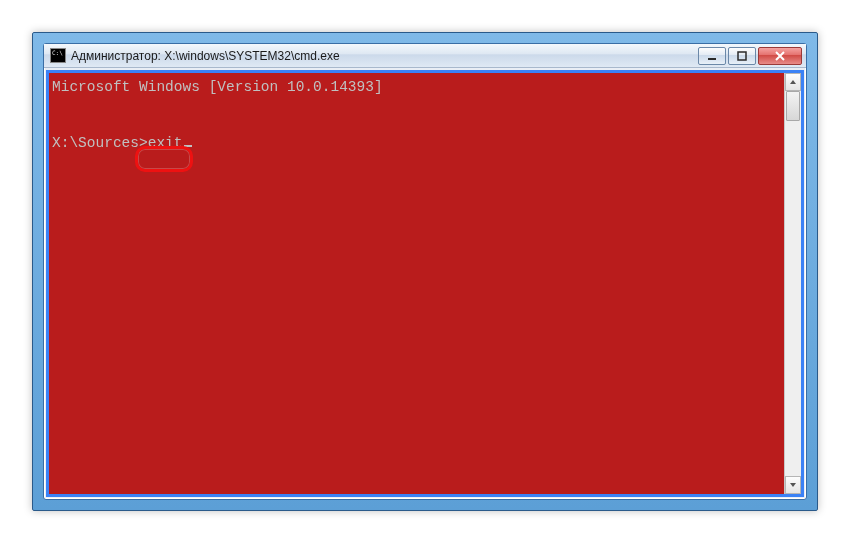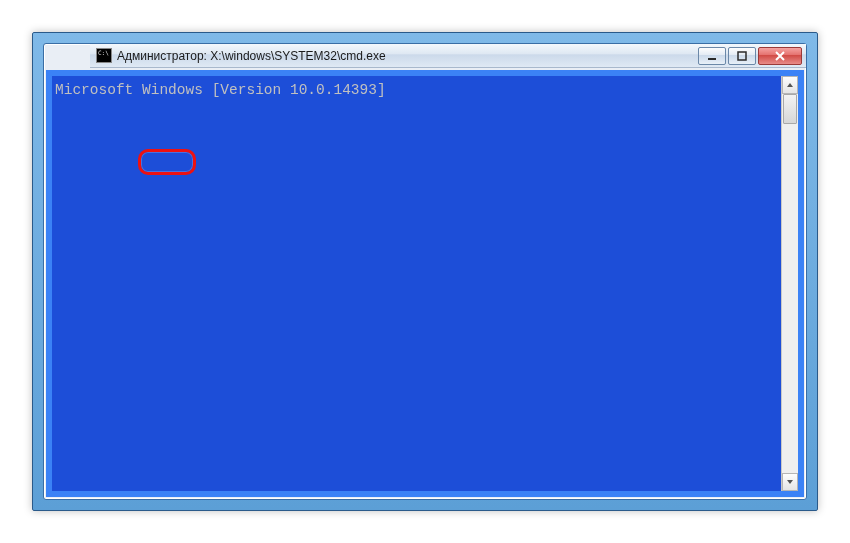--- a/index.html
+++ b/index.html
@@ -39,21 +39,20 @@
   .titlebar {
     height: 23px;
     background: linear-gradient(#f4f8fc, #dde7f2 45%, #cbd9ea 46%, #dfe9f4);
     border-bottom: 1px solid #a8b8cc;
     display: flex;
     align-items: center;
     padding: 0 4px 0 6px;
     font-size: 12px;
     color: #1a1a1a;
     position: relative;
-    margin-left: 46px;
   }
   .titlebar .icon {
     width: 14px;
     height: 13px;
     background: #000;
     border: 1px solid #888;
     margin-right: 5px;
     position: relative;
     flex-shrink: 0;
   }
@@ -90,25 +89,25 @@
     cursor: default;
   }
   .ctrl.close {
     width: 42px;
     background: linear-gradient(#f5a2a0, #e4706d 45%, #d14b46 46%, #e88b88);
     border-color: #9a3a38;
   }
   .ctrl svg { display: block; }
   .client {
     flex: 1;
-    background: #1d4ed8;
+    background: #b91c1c;
     margin: 2px;
     position: relative;
     overflow: hidden;
-    border: 6px solid #3b82f6;
+    border: 3px solid #3b82f6;
   }
   .term {
     position: absolute;
     inset: 0;
     padding: 5px 3px;
     font-family: Consolas, "Courier New", monospace;
     font-size: 14.5px;
     line-height: 18px;
     color: #c0c0c0;
     white-space: pre;
@@ -184,21 +183,21 @@
             </svg>
         </div>
         <div class="ctrl close">
           <svg width="12" height="10" viewBox="0 0 12 10">
               <path d="M2 1 L10 9 M10 1 L2 9" stroke="#fff" stroke-width="2"></path>
             </svg>
         </div>
       </div>
     </div>
     <div class="client">
-      <div class="term"><span class="line">Microsoft Windows [Version 10.0.14393]</span><span class="line"></span><span class="line"></span></div>
+      <div class="term"><span class="line">Microsoft Windows [Version 10.0.14393]</span><span class="line"></span><span class="line"></span><span class="line"><span>X:\Sources&gt;</span><span>exit</span><span class="cursor"></span></span></div>
 
       <div class="highlight" style="left:86px; top:73px; width:52px; height:20px;"></div>
 
       <div class="scrollbar">
         <div class="sb-btn">
           <svg width="8" height="8" viewBox="0 0 8 8">
               <path d="M4 2 L7 6 L1 6 Z" fill="#555"></path>
             </svg>
         </div>
         <div class="sb-track">

